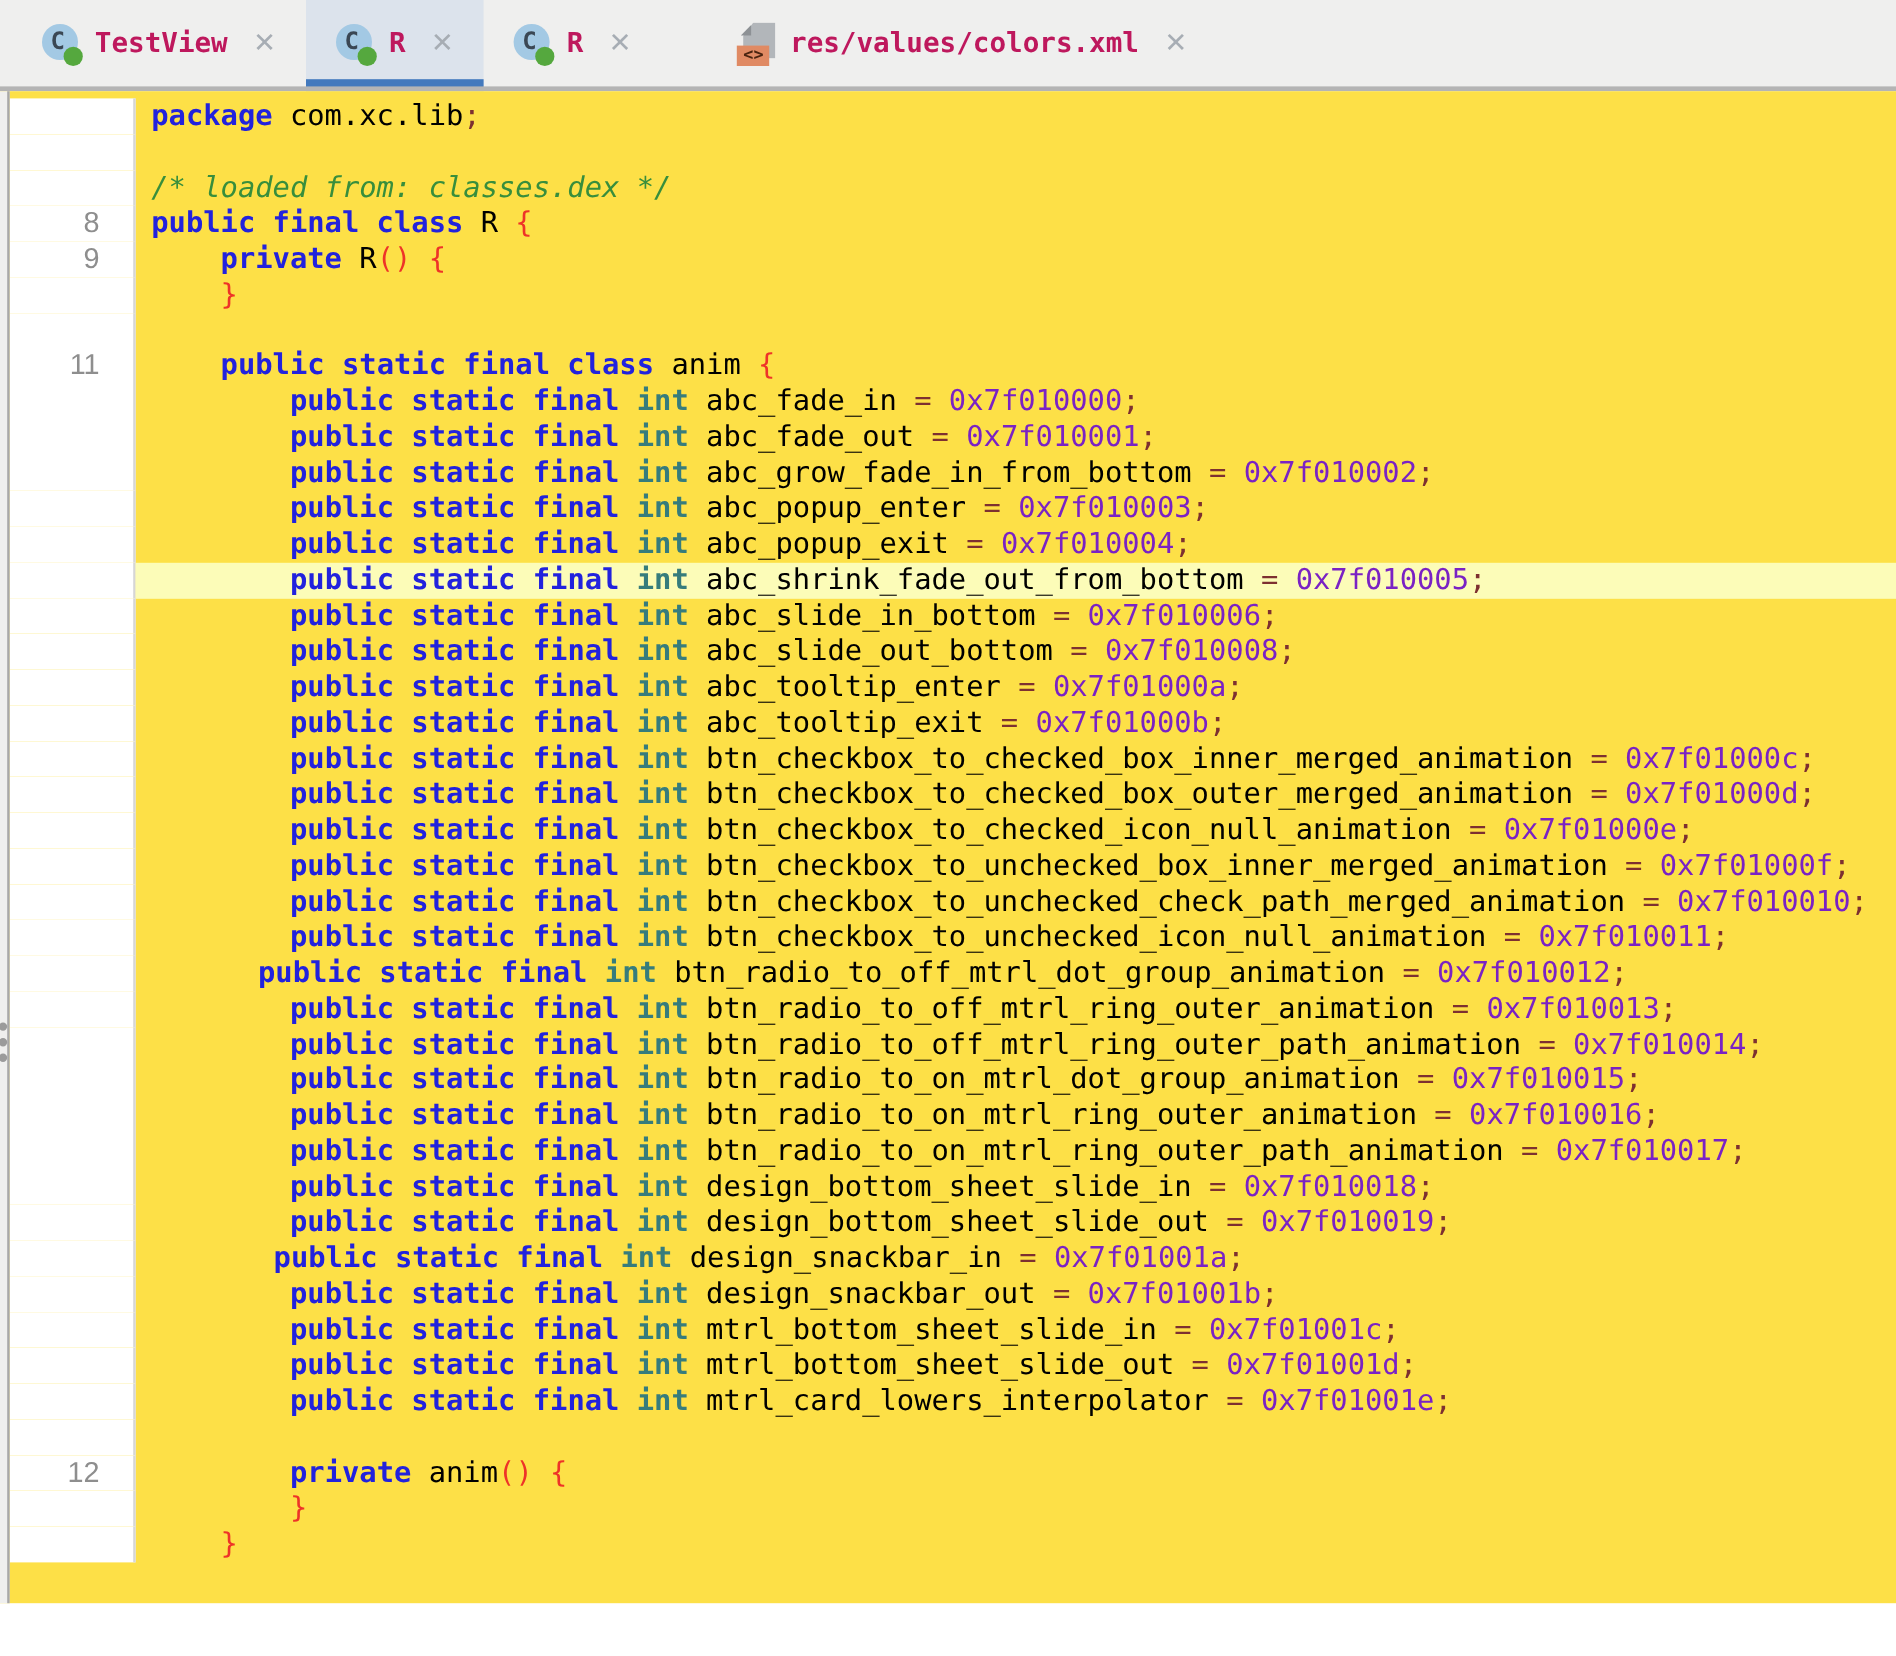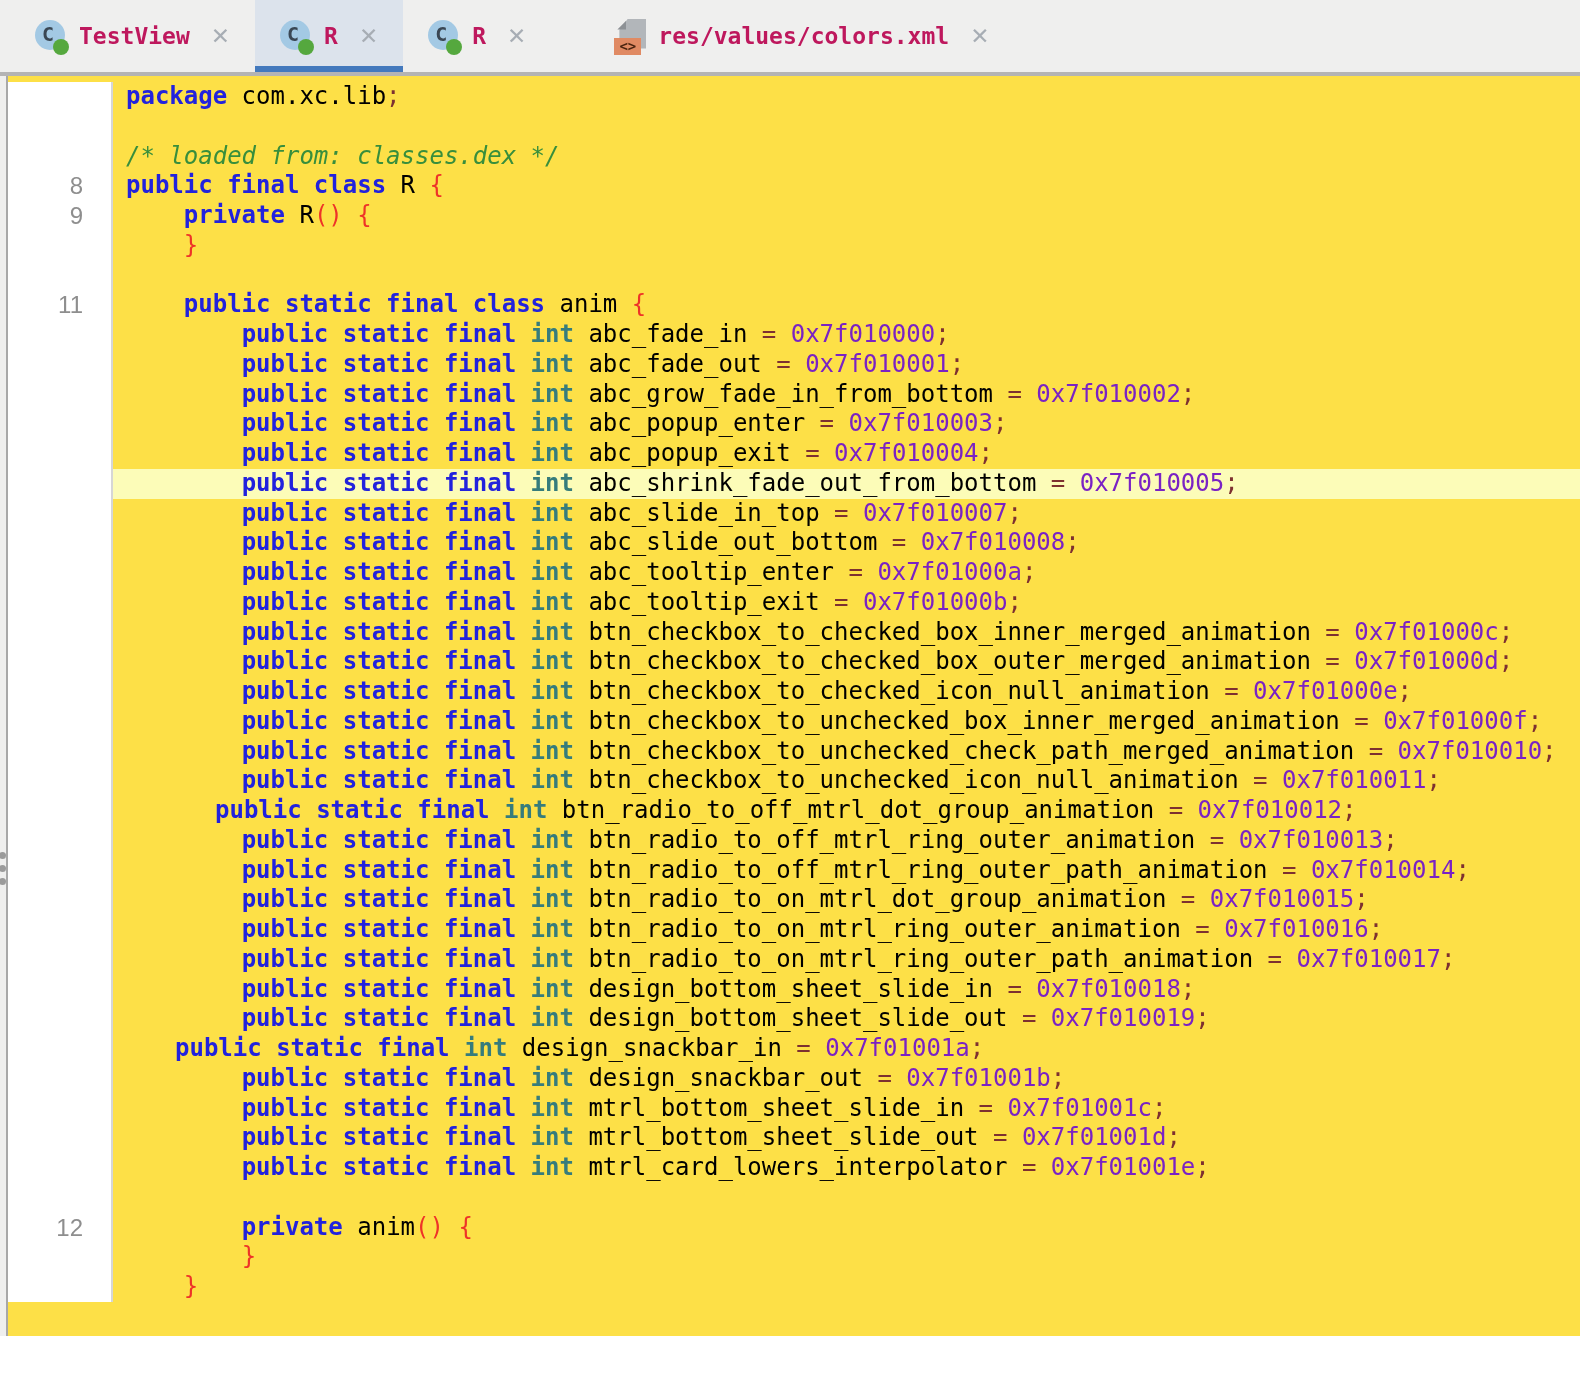--- a/index.html
+++ b/index.html
@@ -187,21 +187,21 @@
         <div class="row">
           <div class="gut"></div>
           <div class="codeline" style="padding-left: 128.64px;"><span class="tk-kw">public static final</span><span class="tk-ty"> int</span><span class="tk-pl"> abc_popup_exit</span><span class="tk-op"> = </span><span class="tk-nu">0x7f010004</span><span class="tk-op">;</span></div>
         </div>
         <div class="row">
           <div class="gut"></div>
           <div class="codeline hl" style="padding-left: 128.64px;"><span class="tk-kw">public static final</span><span class="tk-ty"> int</span><span class="tk-pl"> abc_shrink_fade_out_from_bottom</span><span class="tk-op"> = </span><span class="tk-nu">0x7f010005</span><span class="tk-op">;</span></div>
         </div>
         <div class="row">
           <div class="gut"></div>
-          <div class="codeline" style="padding-left: 128.64px;"><span class="tk-kw">public static final</span><span class="tk-ty"> int</span><span class="tk-pl"> abc_slide_in_top</span><span class="tk-op"> = </span><span class="tk-nu">0x7f010007</span><span class="tk-op">;</span></div>
+          <div class="codeline" style="padding-left: 128.64px;"><span class="tk-kw">public static final</span><span class="tk-ty"> int</span><span class="tk-pl"> abc_slide_in_bottom</span><span class="tk-op"> = </span><span class="tk-nu">0x7f010006</span><span class="tk-op">;</span></div>
         </div>
         <div class="row">
           <div class="gut"></div>
           <div class="codeline" style="padding-left: 128.64px;"><span class="tk-kw">public static final</span><span class="tk-ty"> int</span><span class="tk-pl"> abc_slide_out_bottom</span><span class="tk-op"> = </span><span class="tk-nu">0x7f010008</span><span class="tk-op">;</span></div>
         </div>
         <div class="row">
           <div class="gut"></div>
           <div class="codeline" style="padding-left: 128.64px;"><span class="tk-kw">public static final</span><span class="tk-ty"> int</span><span class="tk-pl"> abc_tooltip_enter</span><span class="tk-op"> = </span><span class="tk-nu">0x7f01000a</span><span class="tk-op">;</span></div>
         </div>
         <div class="row">
@@ -259,21 +259,21 @@
         <div class="row">
           <div class="gut"></div>
           <div class="codeline" style="padding-left: 128.64px;"><span class="tk-kw">public static final</span><span class="tk-ty"> int</span><span class="tk-pl"> design_bottom_sheet_slide_in</span><span class="tk-op"> = </span><span class="tk-nu">0x7f010018</span><span class="tk-op">;</span></div>
         </div>
         <div class="row">
           <div class="gut"></div>
           <div class="codeline" style="padding-left: 128.64px;"><span class="tk-kw">public static final</span><span class="tk-ty"> int</span><span class="tk-pl"> design_bottom_sheet_slide_out</span><span class="tk-op"> = </span><span class="tk-nu">0x7f010019</span><span class="tk-op">;</span></div>
         </div>
         <div class="row">
           <div class="gut"></div>
-          <div class="codeline" style="padding-left: 62px;"><span class="tk-kw">public static final</span><span class="tk-ty"> int</span><span class="tk-pl"> design_snackbar_in</span><span class="tk-op"> = </span><span class="tk-nu">0x7f01001a</span><span class="tk-op">;</span></div>
+          <div class="codeline" style="padding-left: 115px;"><span class="tk-kw">public static final</span><span class="tk-ty"> int</span><span class="tk-pl"> design_snackbar_in</span><span class="tk-op"> = </span><span class="tk-nu">0x7f01001a</span><span class="tk-op">;</span></div>
         </div>
         <div class="row">
           <div class="gut"></div>
           <div class="codeline" style="padding-left: 128.64px;"><span class="tk-kw">public static final</span><span class="tk-ty"> int</span><span class="tk-pl"> design_snackbar_out</span><span class="tk-op"> = </span><span class="tk-nu">0x7f01001b</span><span class="tk-op">;</span></div>
         </div>
         <div class="row">
           <div class="gut"></div>
           <div class="codeline" style="padding-left: 128.64px;"><span class="tk-kw">public static final</span><span class="tk-ty"> int</span><span class="tk-pl"> mtrl_bottom_sheet_slide_in</span><span class="tk-op"> = </span><span class="tk-nu">0x7f01001c</span><span class="tk-op">;</span></div>
         </div>
         <div class="row">

